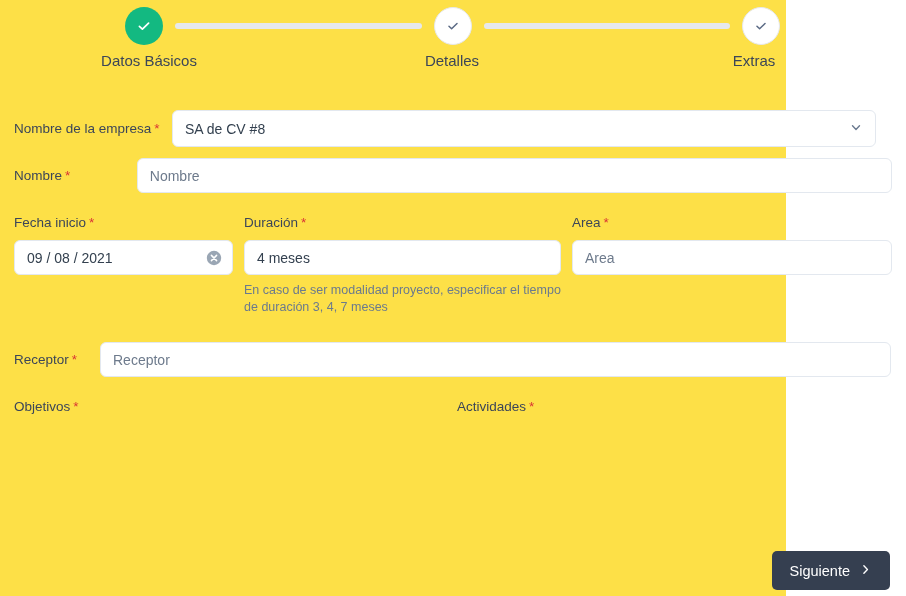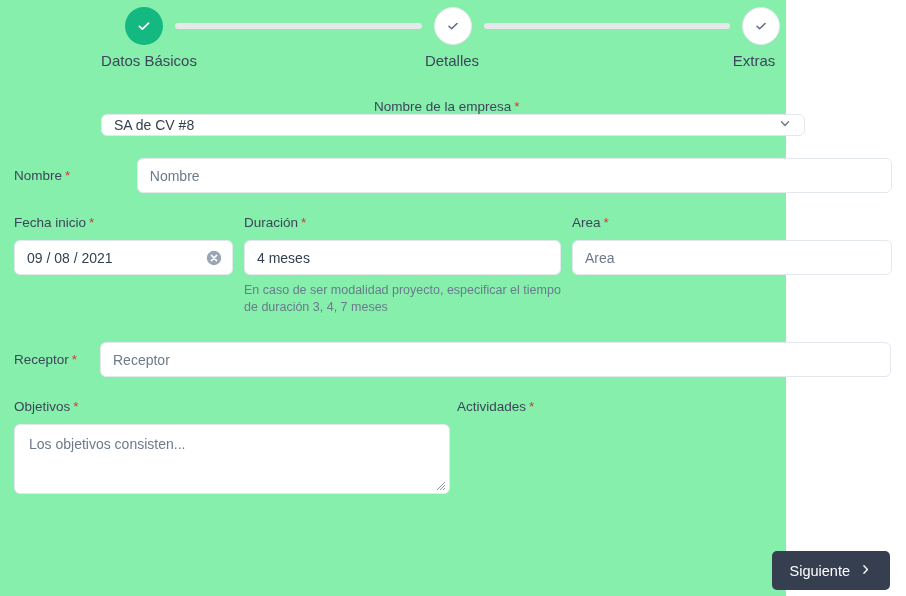--- a/index.html
+++ b/index.html
@@ -3,21 +3,21 @@
 <meta charset="utf-8">
 <style>
   * { box-sizing: border-box; }
   html, body {
     margin: 0; padding: 0;
     width: 906px; height: 596px;
     background: #ffffff;
     font-family: "Liberation Sans", sans-serif;
     overflow: hidden;
   }
-  .page { position: relative; width: 786px; height: 596px; background: #86efac; }
+  .page { position: relative; width: 786px; height: 596px; background: #fde047; }
 
   
   .stepper {
     position: absolute; left: 0; top: 0; width: 906px; height: 86px;
   }
   .stepper-row {
     position: absolute; left: 125px; top: 7px; width: 655px; height: 38px;
     display: flex; align-items: center;
   }
   .step-circle {
@@ -62,22 +62,22 @@
   .txta {
     background: #ffffff; border: 1px solid #e3e8ef; border-radius: 6px;
     height: 70px; padding: 11px 14px; font-size: 14px; color: #6d7a8c;
     position: relative; overflow: hidden;
   }
   .grip {
     position: absolute; right: 3px; bottom: 3px; width: 12px; height: 12px;
   }
 
   
-  .row-empresa { position: absolute; left: 14px; top: 99px; width: 878px; height: 37px;
-                 display: flex; align-items: center; flex-direction: column; }
+  .row-empresa { position: absolute; left: 14px; top: 110px; width: 878px; height: 37px;
+                 display: flex; align-items: center; }
   .row-empresa .lbl { width: 158px; }
   .row-empresa .select {
     width: 704px; height: 37px; position: relative;
   }
   .select .chev { position: absolute; right: 12px; top: 50%; transform: translateY(-50%); }
 
   .row-nombre { position: absolute; left: 14px; top: 158px; width: 878px; height: 35px;
                 display: flex; align-items: center; gap: 44px; }
   .row-nombre .lbl { width: 83px; }
   .row-nombre .fld { width: 794px; height: 35px; }
@@ -234,28 +234,20 @@
       <span class="ph">Receptor</span>
     </div>
   </div>
 
   <div class="row-areas">
 
     <div class="area-col a1">
       <span class="lbl">
         <span>Objetivos</span><span class="req">*</span>
       </span>
-      <div class="txta">
-        <span>Los objetivos consisten...</span>
-        <span class="grip">
-          <svg width="12" height="12" viewBox="0 0 12 12">
-            <path d="M11 3 L3 11 M11 6 L6 11 M11 9 L9 11" stroke="#8e99a8" stroke-width="1"></path>
-          </svg>
-        </span>
-      </div>
     </div>
 
     <div class="area-col a2">
       <span class="lbl">
         <span>Actividades</span><span class="req">*</span>
       </span>
     </div>
 
   </div>
 

